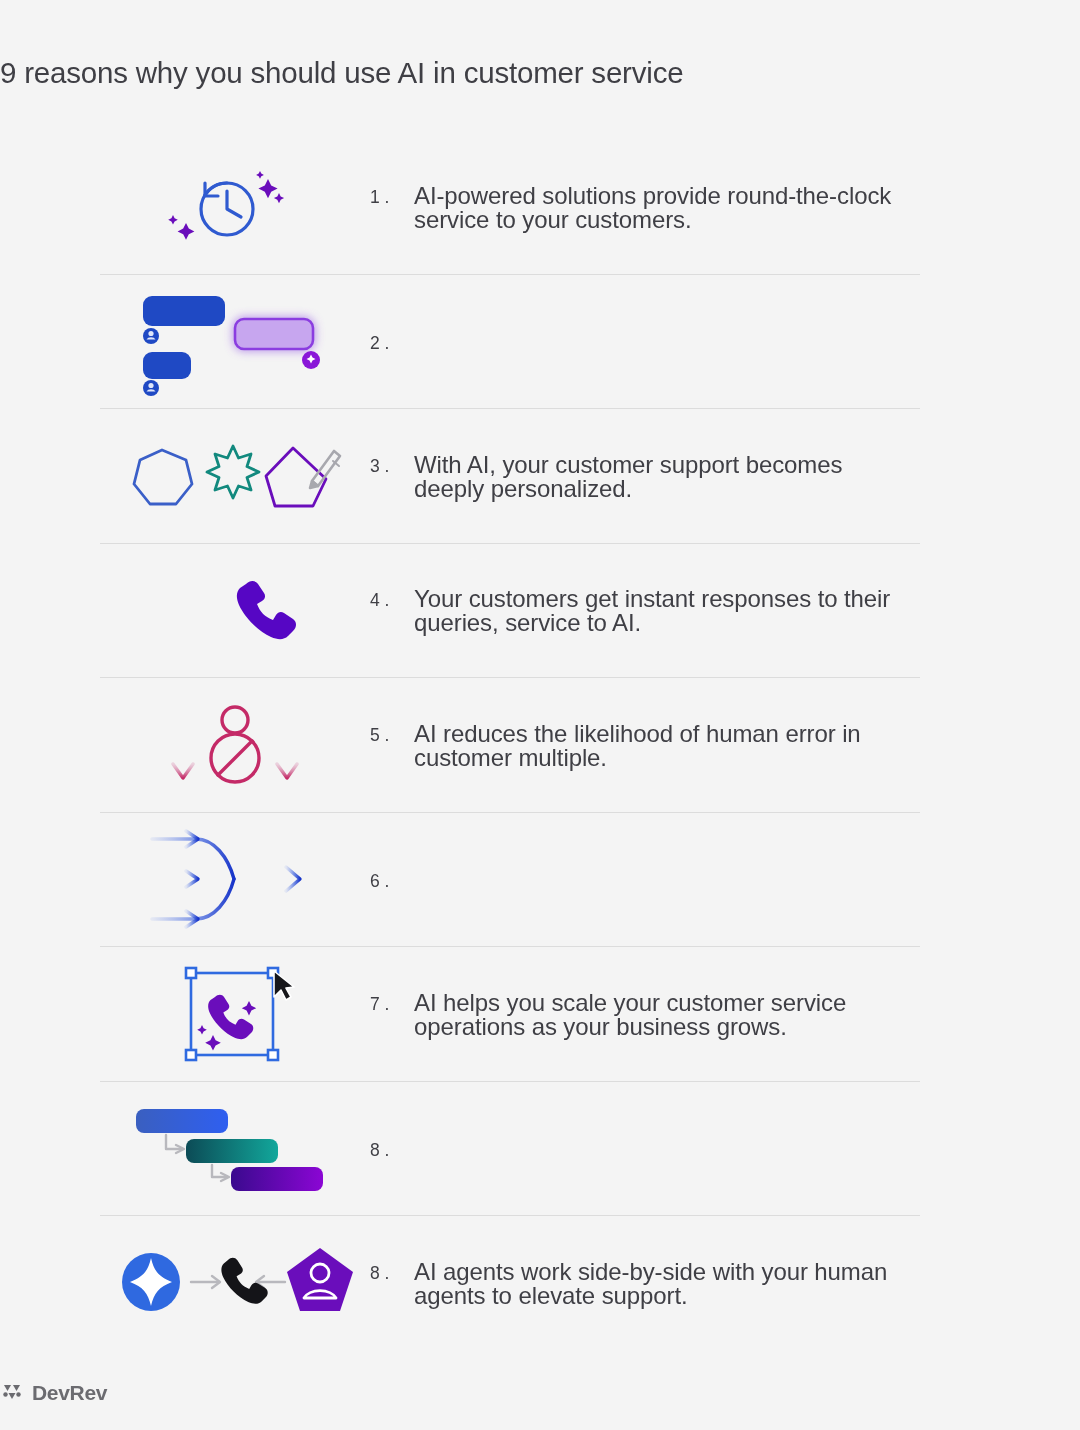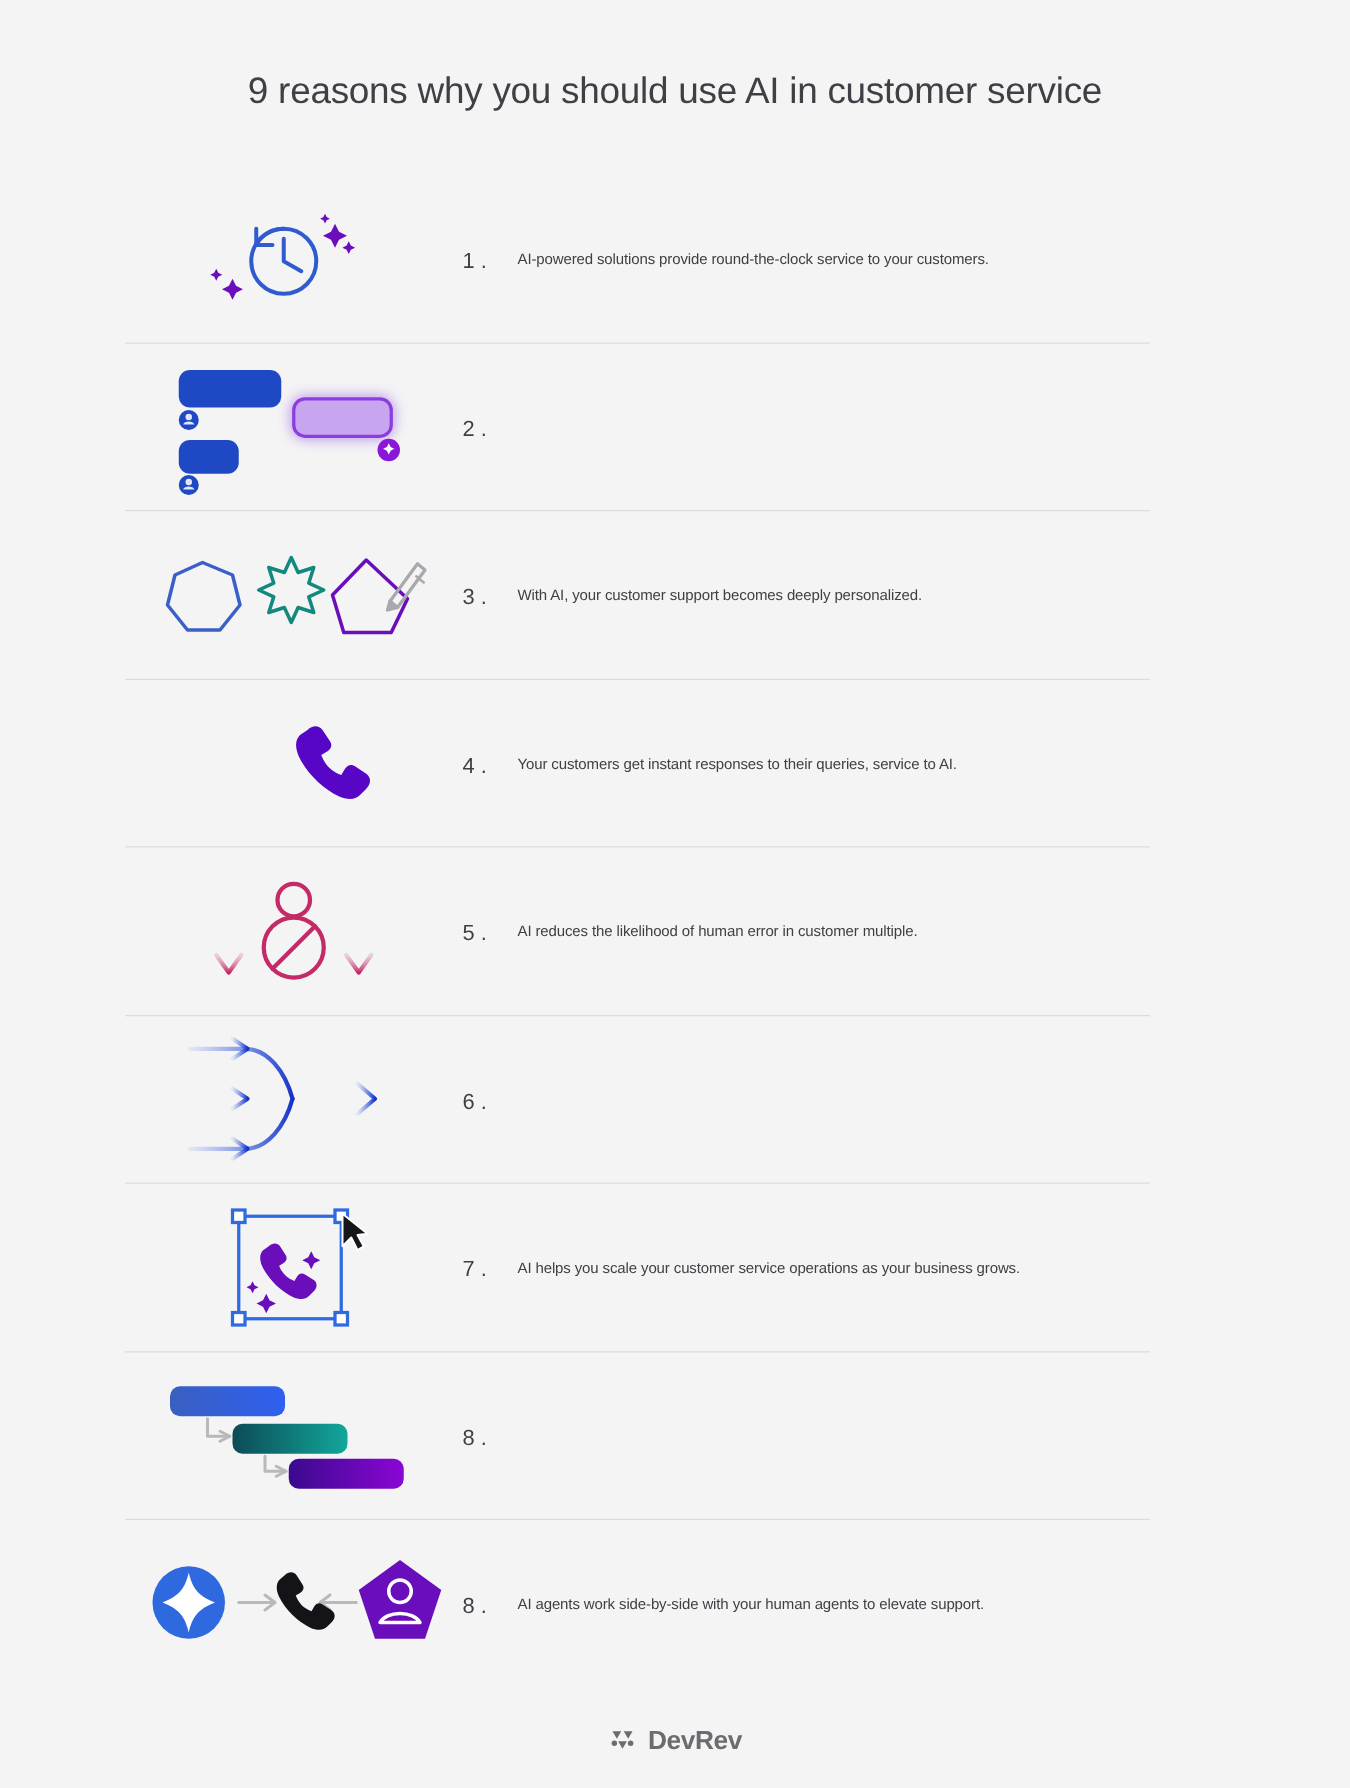--- a/index.html
+++ b/index.html
@@ -19,21 +19,20 @@
     width: 1080px;
     height: 1430px;
     background: #f4f4f4;
     box-sizing: border-box;
   }
   .title {
     position: absolute;
     top: 56px;
     left: 0;
     width: 1080px;
-    text-align: center;
     font-size: 29.5px;
     font-weight: 400;
     letter-spacing: -0.2px;
     color: #3f3f45;
   }
   .list {
     position: absolute;
     top: 140px;
     left: 100px;
     width: 820px;
@@ -65,34 +64,33 @@
   .num {
     font-size: 17.5px;
     color: #3f3f45;
     width: 44px;
     min-width: 44px;
     text-align: left;
     line-height: 24px;
     padding-top: 1px;
   }
   .txt {
-    font-size: 12px;
+    font-size: 24px;
     line-height: 24px;
     color: #3f3f45;
     max-width: 505px;
     letter-spacing: -0.1px;
   }
   .footer {
     position: absolute;
     left: 0;
     bottom: 25px;
     width: 1080px;
     display: flex;
     align-items: center;
-    justify-content: center;
     gap: 8px;
   }
   .footer-word {
     font-size: 21px;
     font-weight: 700;
     color: #6b6b70;
     letter-spacing: -0.3px;
   }
   svg { display: block; overflow: visible; }
 </style>

